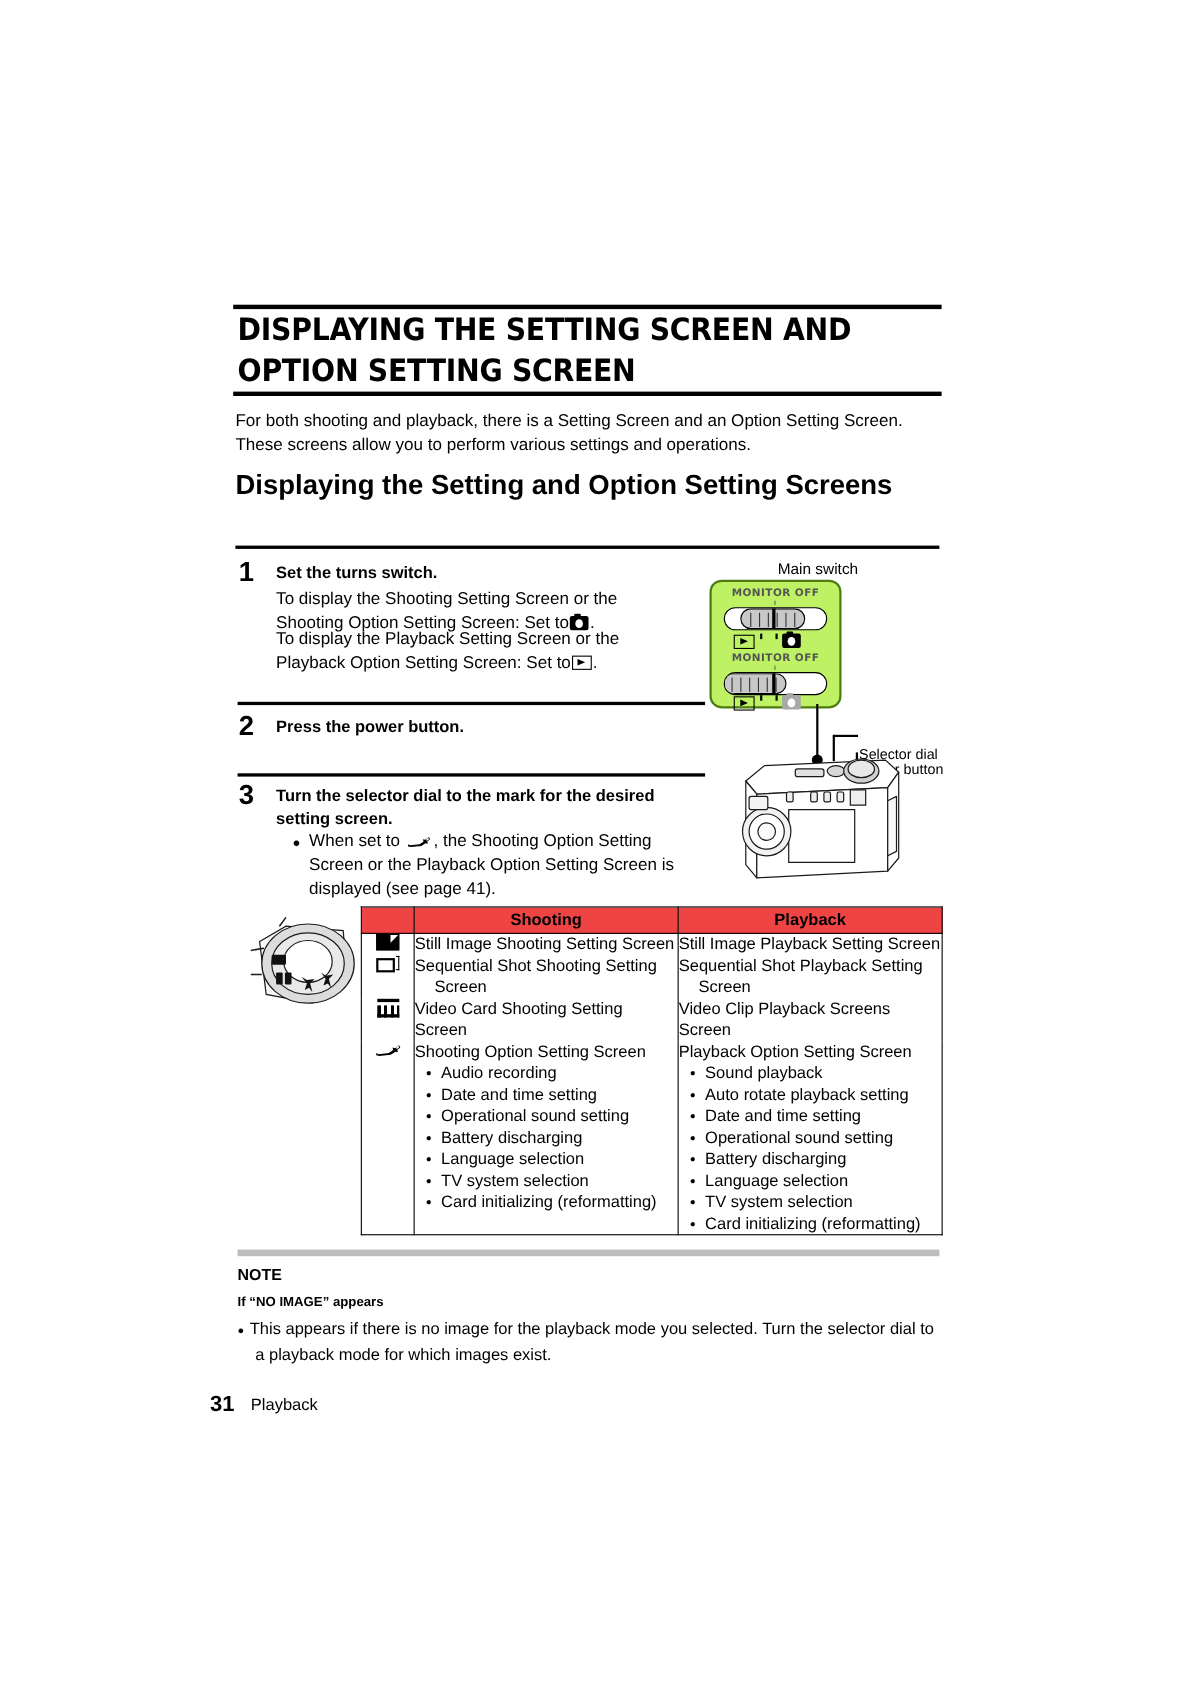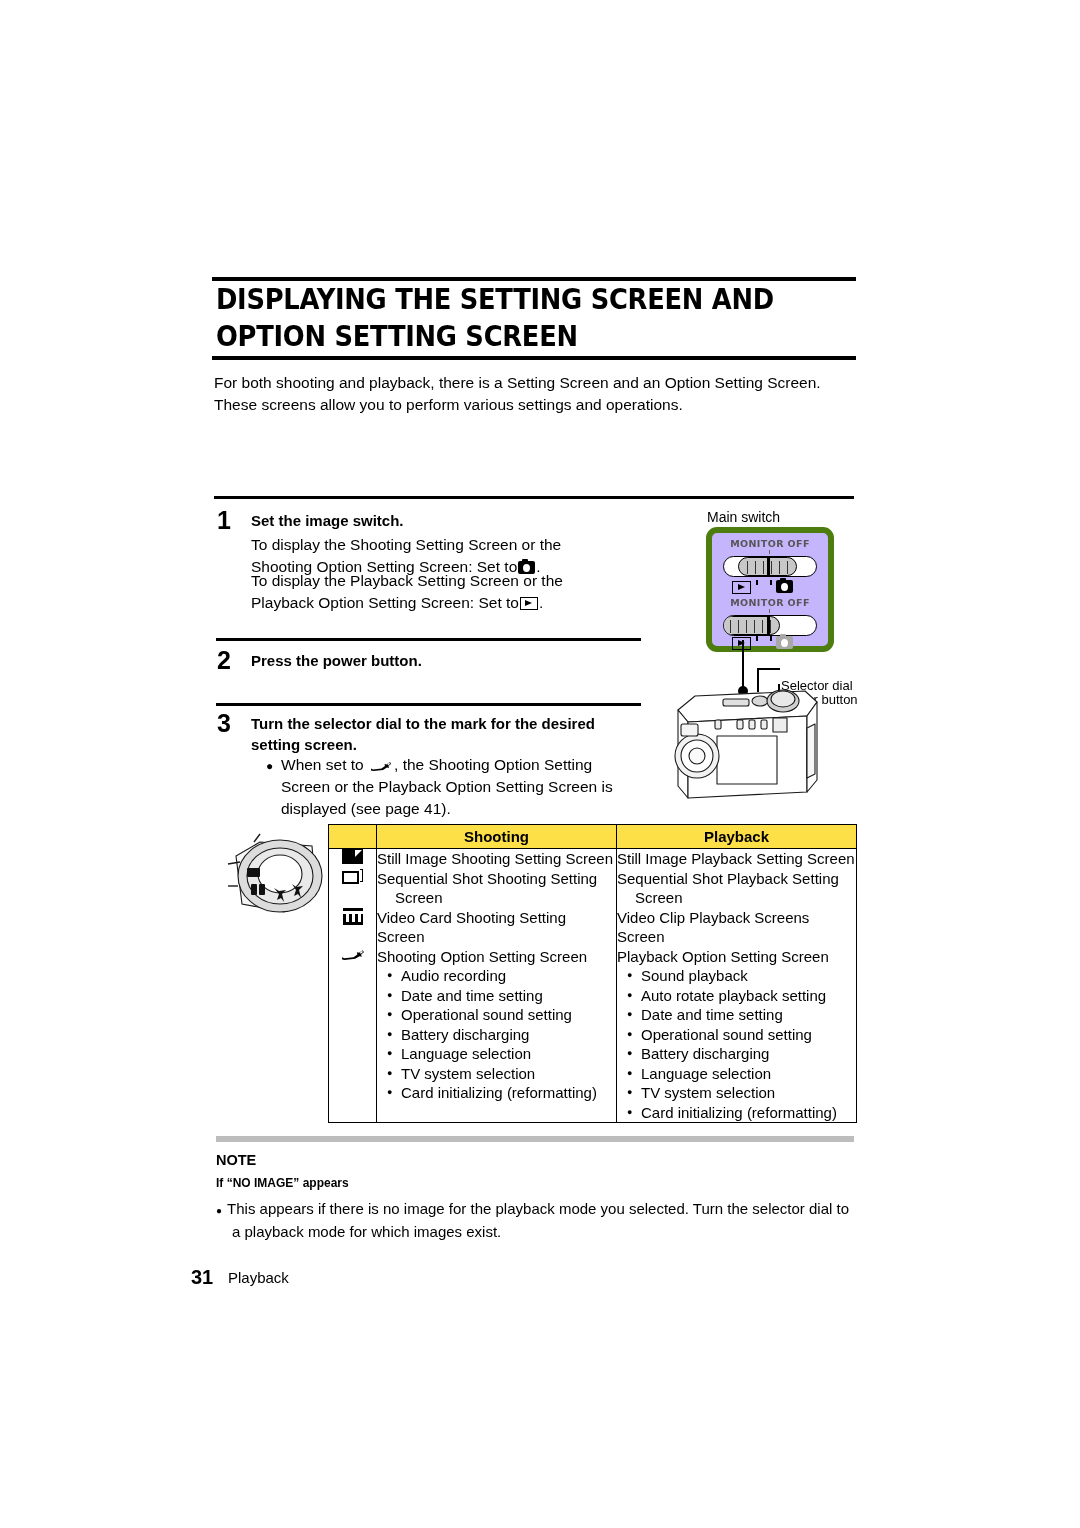--- a/index.html
+++ b/index.html
@@ -154,25 +154,25 @@
   }
 
   
   .ms-label {
     position: absolute;
     left: 707px; top: 509px;
     font-size: 14px;
   }
   .ms-box {
     position: absolute;
-    left: 706px; top: 527px;
+    left: 645px; top: 527px;
     width: 116px; height: 113px;
-    border: 6px solid #4d7c0f;
+    border: 2px solid #4d7c0f;
     border-radius: 11px;
-    background: #c4b5fd;
+    background: #bef264;
   }
   .ms-monitor {
     position: absolute;
     width: 100%;
     text-align: center;
     font-family: "DejaVu Sans", sans-serif;
     font-weight: bold;
     font-size: 9.5px;
     letter-spacing: 0.4px;
     color: #555;
@@ -270,21 +270,21 @@
     border-collapse: collapse;
     table-layout: fixed;
     font-size: 15px;
   }
   .mtable td, .mtable th {
     border: 1.4px solid #000;
     padding: 0;
     vertical-align: top;
   }
   .mtable thead th {
-    background: #fde047;
+    background: #ef4444;
     font-weight: bold;
     font-size: 15px;
     text-align: center;
     height: 23px;
     line-height: 23px;
   }
   .col-icon { width: 48px; }
   .col-a { width: 240px; }
   .col-b { width: 240px; }
 
@@ -431,24 +431,25 @@
 <body>
 
 <div class="page">
 
   <div class="h1-rule-top"></div>
   <div class="chapter-title">DISPLAYING THE SETTING SCREEN AND OPTION SETTING SCREEN</div>
   <div class="h1-rule-bottom"></div>
 
   <div class="intro-para">For both shooting and playback, there is a Setting Screen and an Option Setting Screen. These screens allow you to perform various settings and operations.</div>
 
+  <div class="h2">Displaying the Setting and Option Setting Screens</div>
   <div class="h2-rule"></div>
 
   <div class="step-num" style="left:217px; top:508px;">1</div>
-  <div class="step-title" style="left:251px; top:510px; width:380px;">Set the image switch.</div>
+  <div class="step-title" style="left:251px; top:510px; width:380px;">Set the turns switch.</div>
 
   <div class="step-body" style="left:251px; top:534px; width:350px;">
     <span>To display the Shooting Setting Screen or the Shooting Option Setting Screen: Set to</span><span class="ic ic-camera"></span><span>.</span>
   </div>
 
   <div class="step-body" style="left:251px; top:570px; width:360px;">
     <span>To display the Playback Setting Screen or the Playback Option Setting Screen: Set to</span><span class="ic ic-play"></span><span>.</span>
   </div>
 
   <div class="step-rule" style="left:216px; top:638px; width:425px;"></div>

